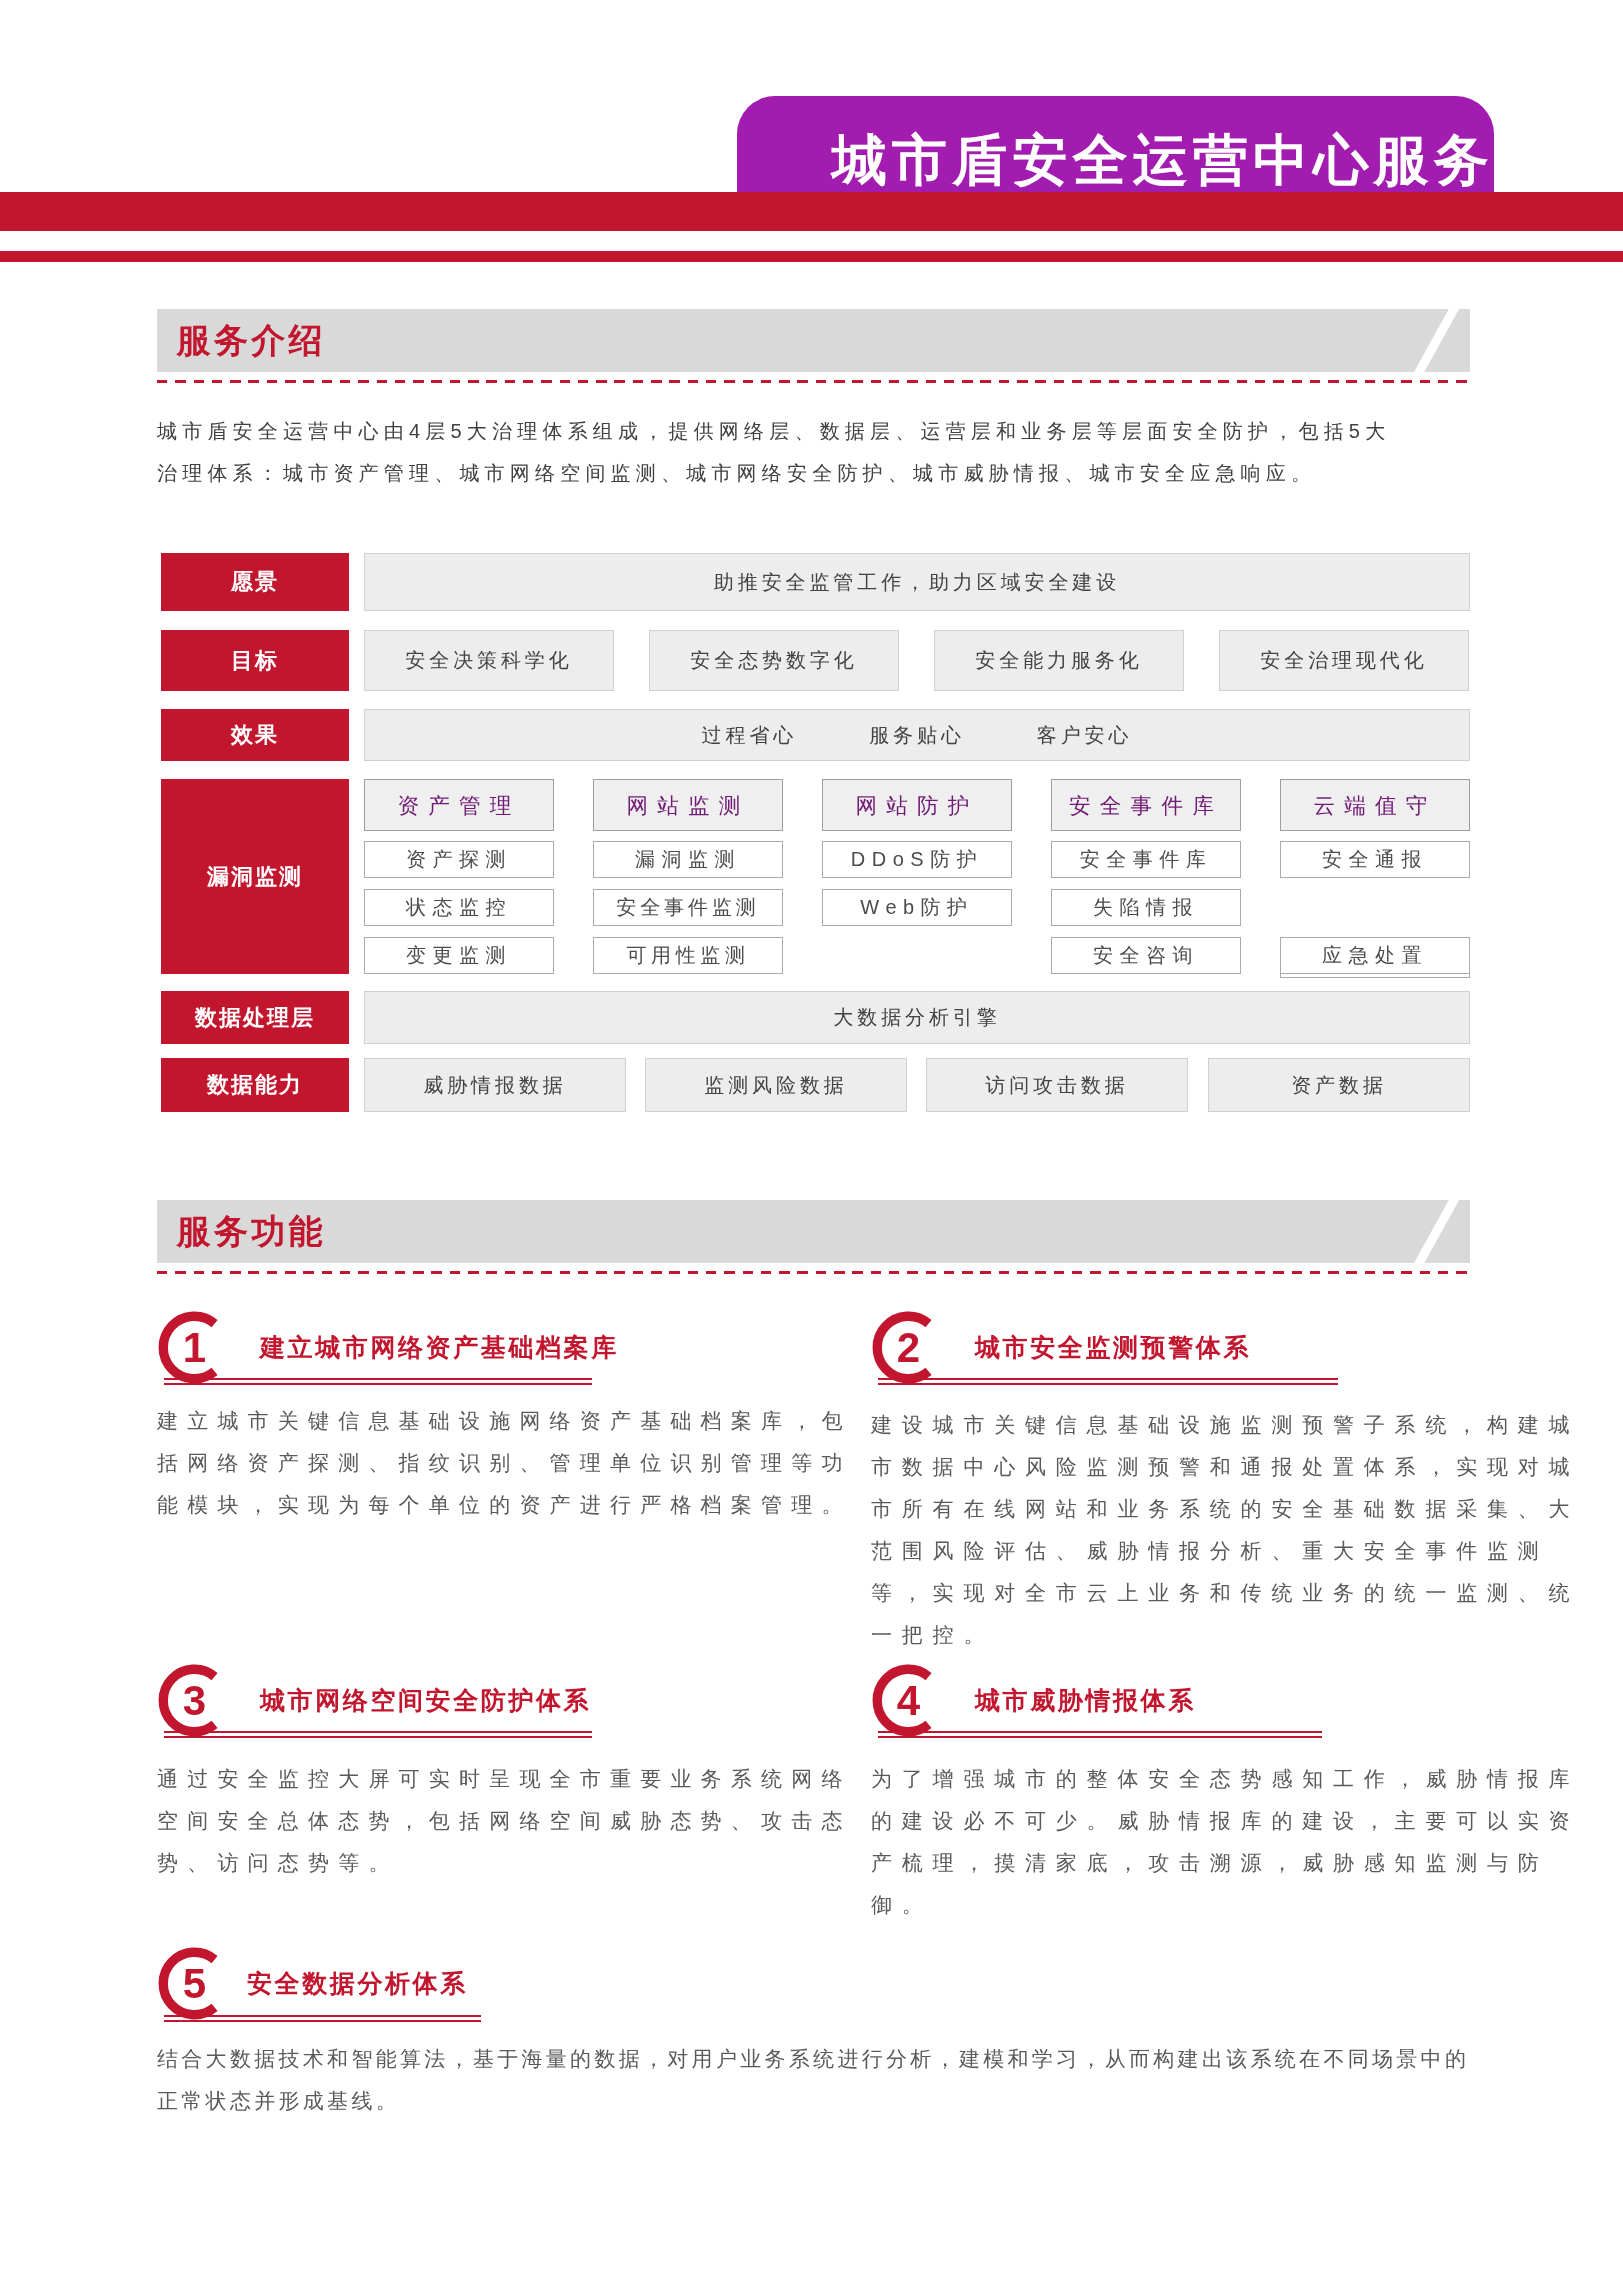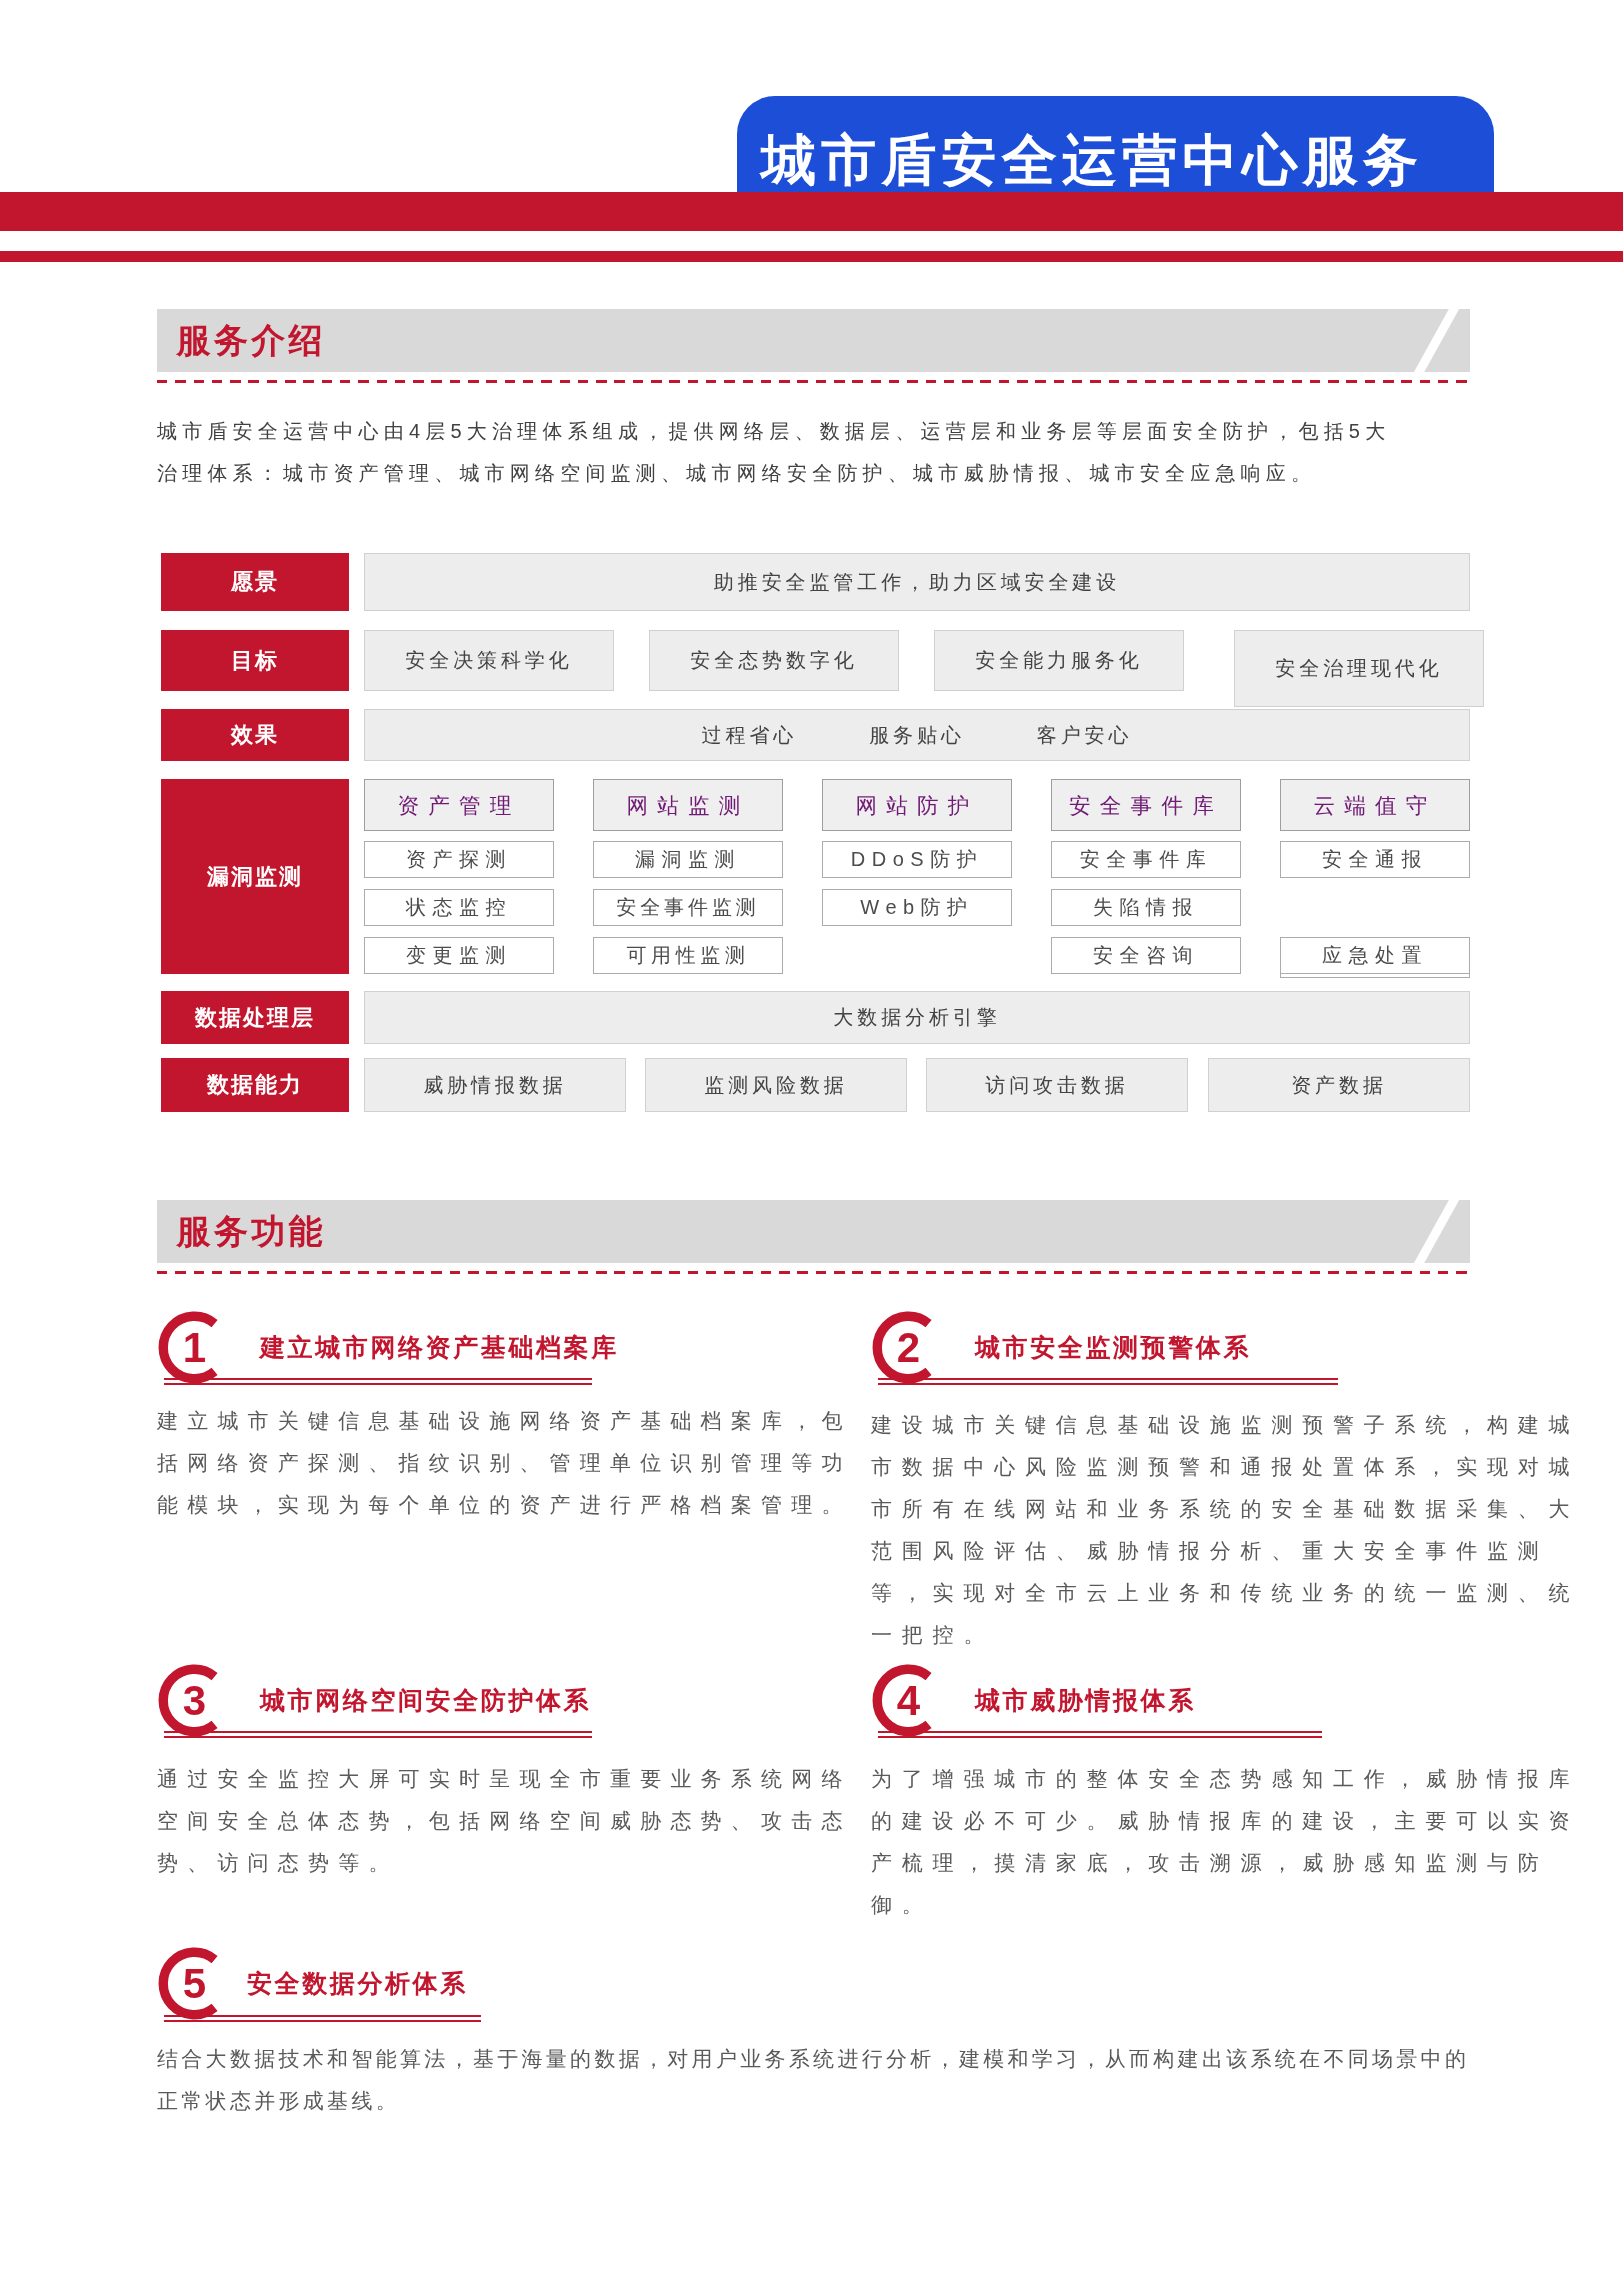--- a/index.html
+++ b/index.html
@@ -1,21 +1,21 @@
 <!DOCTYPE html>
 <html style="font-size:10.5px"><head>
 <meta charset="utf-8">
 <style>
   html,body{margin:0;padding:0;background:#ffffff;}
   body{font-family:"Liberation Sans","DejaVu Sans",sans-serif;}
   #page{position:relative;width:1624px;height:2295px;background:#ffffff;overflow:hidden;}
   .abs{position:absolute;}
   
-  .title-box{left:737px;top:96px;width:733px;height:96px;background:#1d4ed8;
-    border-radius:38px 38px 0 0;display:flex;align-items:flex-end;justify-content:flex-start;padding-left:24px;}
+  .title-box{left:737px;top:96px;width:733px;height:96px;background:#a21caf;
+    border-radius:38px 38px 0 0;display:flex;align-items:flex-end;justify-content:flex-end;padding-left:24px;}
   .title-box .t{color:#ffffff;font-size:55px;font-weight:bold;letter-spacing:5.2px;line-height:1;padding-bottom:3.9px;white-space:nowrap;}
   .band{left:0;top:192px;width:1624px;height:39px;background:#c2152e;}
   .stripe{left:0;top:251px;width:1624px;height:11px;background:#c2152e;}
   
   .banner{left:157px;top:309px;width:1313px;height:63px;background:#d9d9d9;overflow:hidden;}
   .banner .h{color:#c2152e;font-size:34px;font-weight:bold;letter-spacing:3.3px;line-height:63px;padding-left:19.6px;white-space:nowrap;}
   .banner .slash{position:absolute;right:30px;top:-9.2px;width:8.5px;height:81px;background:#ffffff;transform:rotate(29deg);}
   .dashes{height:3.3px;background:repeating-linear-gradient(to right,#c2152e 0 10.5px,rgba(0,0,0,0) 10.5px 18.3px);}
   
   .intro{left:157px;top:410px;width:1321px;color:#414141;font-size:20px;letter-spacing:5.2px;line-height:42px;}
@@ -64,21 +64,21 @@
     <div>治理体系：城市资产管理、城市网络空间监测、城市网络安全防护、城市威胁情报、城市安全应急响应。</div>
   </div>
 
   <div class="abs rlabel" style="top:553px;height:58px;">愿景</div>
   <div class="abs gbox" style="left:364px;top:553px;width:1106px;height:58px;">助推安全监管工作，助力区域安全建设</div>
 
   <div class="abs rlabel" style="top:630px;height:61px;">目标</div>
   <div class="abs gbox" style="left:364px;top:630px;width:250px;height:61px;">安全决策科学化</div>
   <div class="abs gbox" style="left:649px;top:630px;width:250px;height:61px;">安全态势数字化</div>
   <div class="abs gbox" style="left:934px;top:630px;width:250px;height:61px;">安全能力服务化</div>
-  <div class="abs gbox" style="left:1219px;top:630px;width:250px;height:77px;margin-left:15px;">安全治理现代化</div>
+  <div class="abs gbox" style="left:1219px;top:630px;width:250px;height:61px;">安全治理现代化</div>
 
   <div class="abs rlabel" style="top:709px;height:52px;">效果</div>
   <div class="abs gbox" style="left:364px;top:709px;width:1106px;height:52px;">
     <div class="phrases">
       <span>过程省心</span>
       <span>服务贴心</span>
       <span>客户安心</span>
     </div>
   </div>
 

